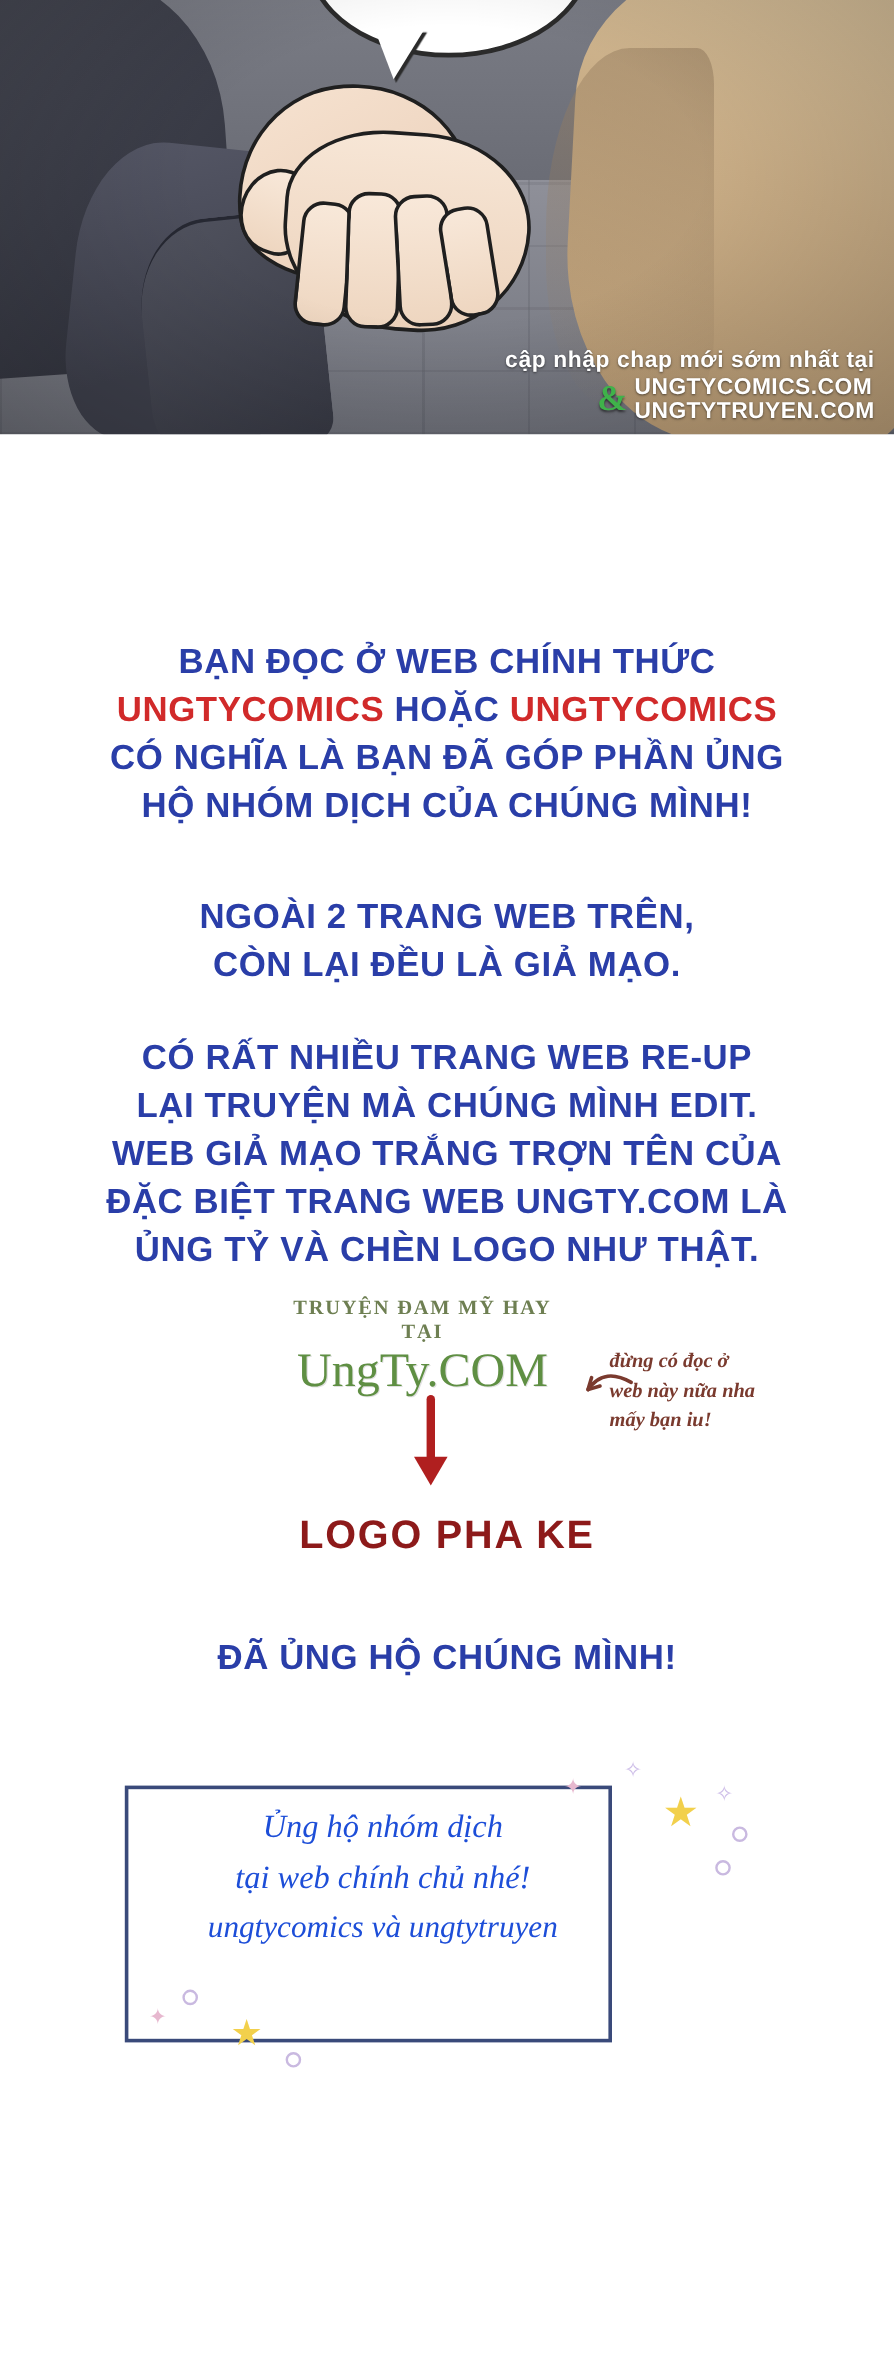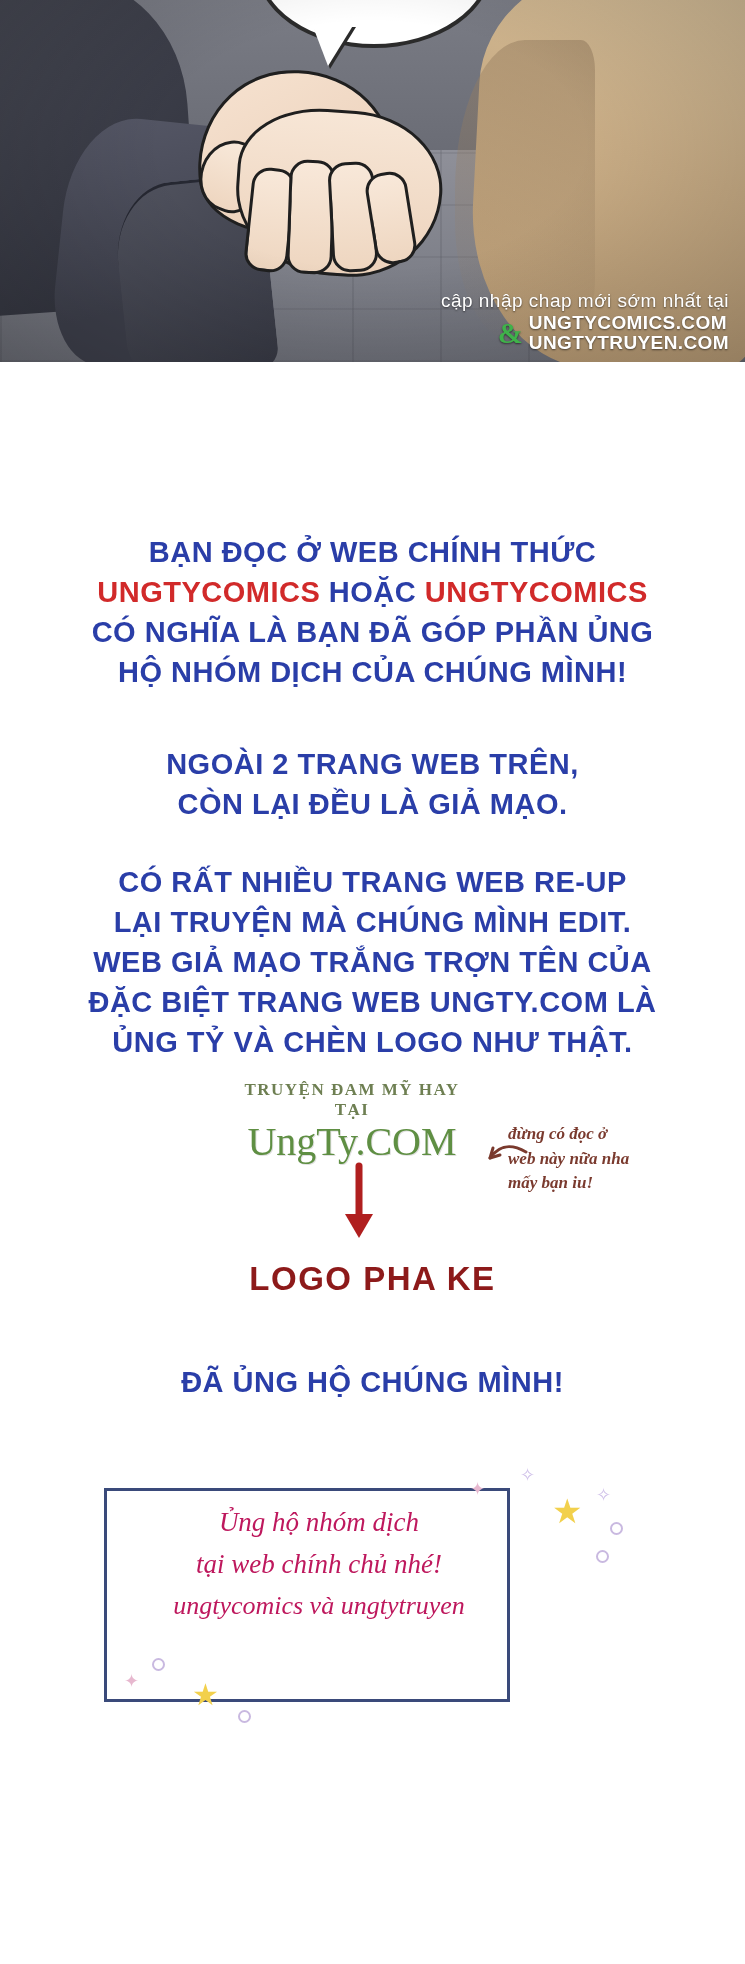--- a/index.html
+++ b/index.html
@@ -171,21 +171,21 @@
     right: 16px;
     bottom: 8px;
     text-align: right;
     line-height: 1.05;
     color: #ffffff;
     text-shadow: 0 1px 2px rgba(0,0,0,.55);
   }
   .wm-line1 {
     font-size: 19px;
     letter-spacing: .5px;
-    font-weight: normal;
+    font-weight: bold;
   }
   .wm-rows {
     display: flex;
     align-items: center;
     justify-content: flex-end;
     gap: 6px;
     margin-top: 2px;
   }
   .wm-amp {
     font-family: "Liberation Serif", serif;
@@ -294,21 +294,21 @@
     height: 208px;
     border: 3px solid #3a4a7a;
   }
   .frame-text {
     position: absolute;
     left: 104px;
     top: 1140px;
     width: 430px;
     text-align: center;
     font-family: "Liberation Serif", serif;
-    color: #be185d;
+    color: #1d4ed8;
   }
   .ft-line {
     font-size: 27px;
     line-height: 1.55;
     font-style: italic;
   }
   .ft-line.last { font-size: 26px; }
 
   .star {
     position: absolute;

